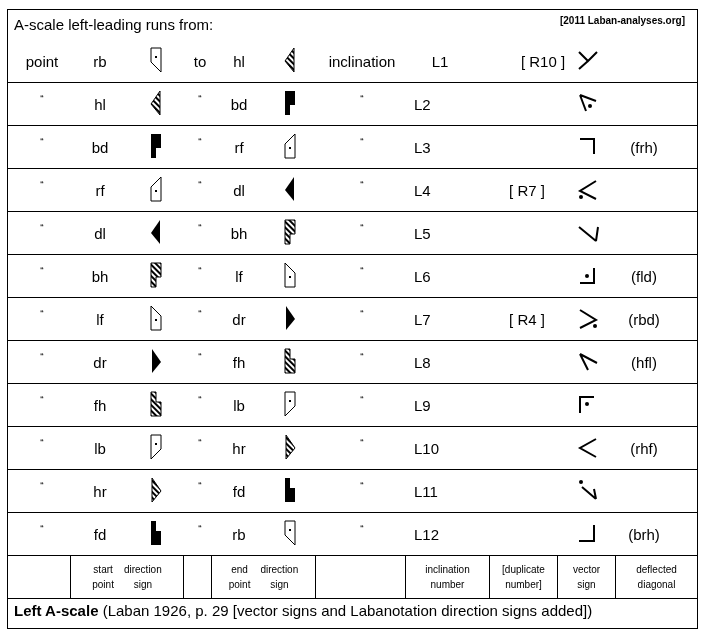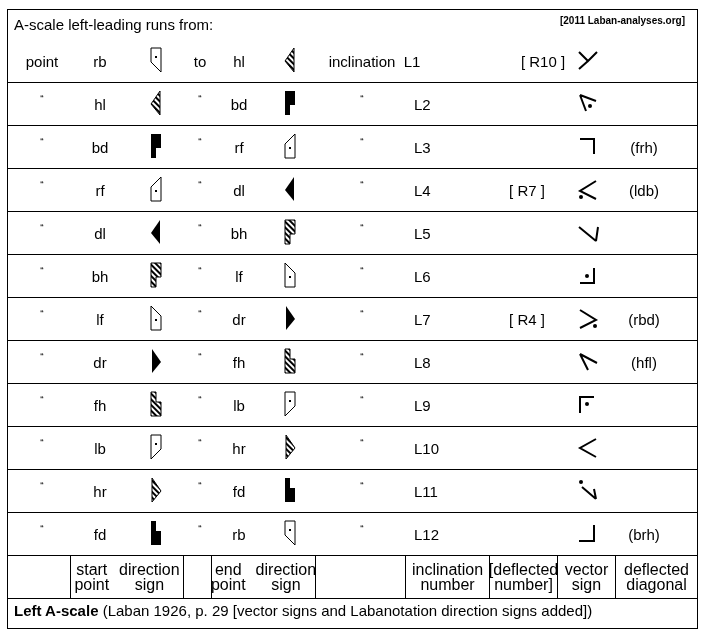--- a/index.html
+++ b/index.html
@@ -7,21 +7,21 @@
   .frame{position:absolute;left:7px;top:9px;width:691px;height:620px;border:1px solid #000;box-sizing:border-box;}
   .title{position:absolute;left:6px;top:6px;font-size:15px;}
   .credit{position:absolute;right:12px;top:5px;font-size:10px;font-weight:bold;}
   .row{position:absolute;left:0;width:689px;height:43px;border-bottom:1px solid #000;box-sizing:border-box;}
   .row.first{top:30px;height:43px;}
   .cell{position:absolute;top:0;height:100%;display:flex;align-items:center;justify-content:center;font-size:15px;}
   .ditto{font-size:10px;align-items:flex-start;padding-top:11px;box-sizing:border-box;}
   .sign{width:18px;height:26px;}
   .vec{width:24px;height:22px;}
   .hdr{position:absolute;left:0;top:546px;width:689px;height:43px;border-bottom:1px solid #000;box-sizing:border-box;}
-  .hcell{position:absolute;top:0;height:100%;display:flex;align-items:center;justify-content:center;text-align:center;font-size:16px;line-height:15px;border-right:1px solid #000;box-sizing:border-box;}
+  .hcell{position:absolute;top:0;height:100%;display:flex;align-items:center;justify-content:center;text-align:center;font-size:10px;line-height:15px;border-right:1px solid #000;box-sizing:border-box;}
   .hcell .two{display:flex;gap:10px;}
   .caption{position:absolute;left:6px;top:592px;font-size:15px;}
   .caption b{font-weight:bold;}
 </style>
 </head>
 <body>
 
 <div class="frame">
   <div class="title">A-scale left-leading runs from:</div>
   <div class="credit">[2011 Laban-analyses.org]</div>
@@ -41,21 +41,21 @@
         <span><svg class="sign" viewBox="0 0 18 26">
             <defs>
               <pattern id="h" width="4" height="4" patternUnits="userSpaceOnUse" patternTransform="rotate(-45)">
                 <rect width="2" height="4" fill="#000"></rect>
               </pattern>
             </defs>
             <path d="M13 1v24L4 14z" fill="url(#h)" stroke="#000"></path>
           </svg></span>
       </div>
     <div class="cell" style="left:308px;width:92px">inclination</div>
-    <div class="cell" style="left:388px;width:32px">L1</div>
+    <div class="cell" style="left:416px;width:32px">L1</div>
     <div class="cell" style="left:500px;width:70px">[ R10 ]</div>
     <div class="cell" style="left:560px;width:40px">
         <span><svg class="vec" viewBox="0 0 24 22">
             <path d="M3 3l9 9 9-9M12 12L3 20" stroke="#000" stroke-width="2" fill="none"></path>
           </svg></span>
       </div>
   </div>
 
   <div id="rows">
       <div class="row" style="top:73px">
@@ -132,21 +132,20 @@
         </div>
     <div class="cell ditto" style="left:308px;width:92px">“</div>
     <div class="cell" style="left:400px;width:38px;justify-content:flex-start;padding-left:6px;box-sizing:border-box">L4</div>
     <div class="cell" style="left:484px;width:70px">[ R7 ]</div>
     <div class="cell" style="left:560px;width:40px">
           <span><svg class="vec" viewBox="0 0 24 22">
               <path d="M20 3L4 13l16 8" stroke="#000" stroke-width="2" fill="none"></path>
               <circle cx="5" cy="19" r="2"></circle>
             </svg></span>
         </div>
-    <div class="cell" style="left:608px;width:56px">(ldb)</div>
   </div>
       <div class="row" style="top:202px">
     <div class="cell ditto" style="left:2px;width:64px">“</div>
     <div class="cell" style="left:66px;width:52px">dl</div>
     <div class="cell" style="left:118px;width:60px">
           <span><svg class="sign" viewBox="0 0 18 26">
               <path d="M13 1v24L4 14z" fill="#000"></path>
             </svg></span>
         </div>
     <div class="cell ditto" style="left:178px;width:28px">“</div>
@@ -193,20 +192,21 @@
         </div>
     <div class="cell ditto" style="left:308px;width:92px">“</div>
     <div class="cell" style="left:400px;width:38px;justify-content:flex-start;padding-left:6px;box-sizing:border-box">L6</div>
     <div class="cell" style="left:484px;width:70px"></div>
     <div class="cell" style="left:560px;width:40px">
           <span><svg class="vec" viewBox="0 0 24 22">
               <path d="M4 19h14V4" stroke="#000" stroke-width="2" fill="none"></path>
               <circle cx="11" cy="12" r="2"></circle>
             </svg></span>
         </div>
+    <div class="cell" style="left:608px;width:56px">(fld)</div>
   </div>
       <div class="row" style="top:288px">
     <div class="cell ditto" style="left:2px;width:64px">“</div>
     <div class="cell" style="left:66px;width:52px">lf</div>
     <div class="cell" style="left:118px;width:60px">
           <span><svg class="sign" viewBox="0 0 18 26">
               <path d="M4 1l10 10v14H4z" fill="#fff" stroke="#000"></path>
               <rect x="8" y="14" width="2" height="2"></rect>
             </svg></span>
         </div>
@@ -310,20 +310,21 @@
               <path d="M5 1v24l9-11z" fill="url(#h)" stroke="#000"></path>
             </svg></span>
         </div>
     <div class="cell ditto" style="left:308px;width:92px">“</div>
     <div class="cell" style="left:400px;width:38px;justify-content:flex-start;padding-left:6px;box-sizing:border-box">L10</div>
     <div class="cell" style="left:560px;width:40px">
           <span><svg class="vec" viewBox="0 0 24 22">
               <path d="M20 3L4 12l16 9" stroke="#000" stroke-width="2" fill="none"></path>
             </svg></span>
         </div>
+    <div class="cell" style="left:608px;width:56px">(rhf)</div>
   </div>
       <div class="row" style="top:460px">
     <div class="cell ditto" style="left:2px;width:64px">“</div>
     <div class="cell" style="left:66px;width:52px">hr</div>
     <div class="cell" style="left:118px;width:60px">
           <span><svg class="sign" viewBox="0 0 18 26">
               <defs>
                 <pattern id="h" width="4" height="4" patternUnits="userSpaceOnUse" patternTransform="rotate(-45)">
                   <rect width="2" height="4" fill="#000"></rect>
                 </pattern>
@@ -405,21 +406,21 @@
     </div>
     <div class="hcell" style="left:308px;width:90px"></div>
     <div class="hcell" style="left:398px;width:84px">
         <div>
           <div>inclination</div>
           <div>number</div>
         </div>
       </div>
     <div class="hcell" style="left:482px;width:68px">
         <div>
-          <div>[deflected</div>
+          <div>[duplicate</div>
           <div>number]</div>
         </div>
       </div>
     <div class="hcell" style="left:550px;width:58px">
         <div>
           <div>vector</div>
           <div>sign</div>
         </div>
       </div>
     <div class="hcell" style="left:608px;width:81px;border-right:none">

